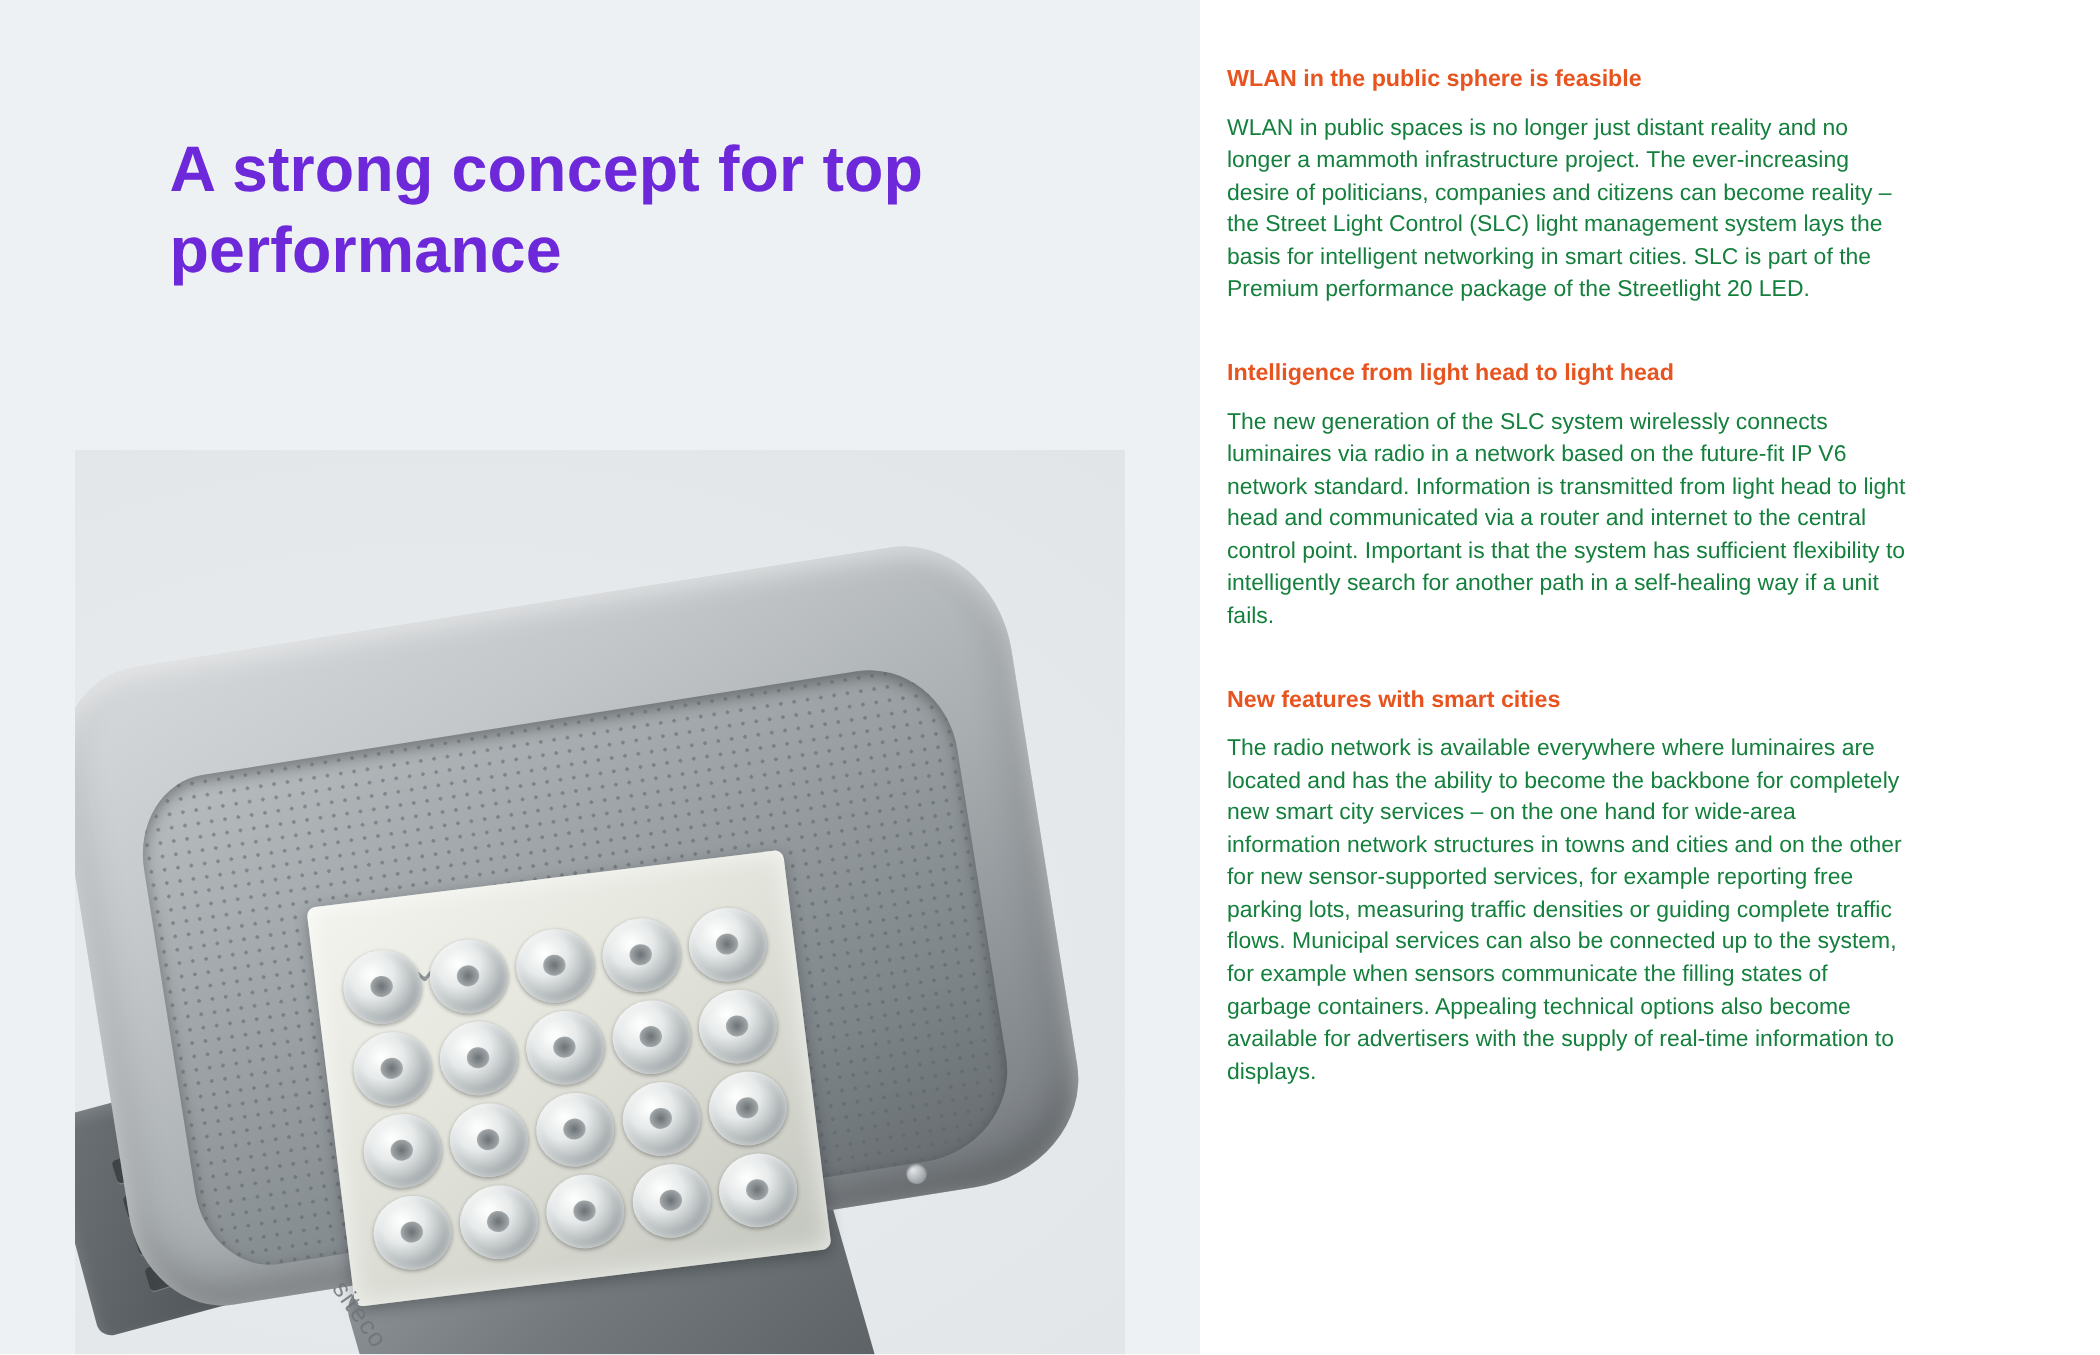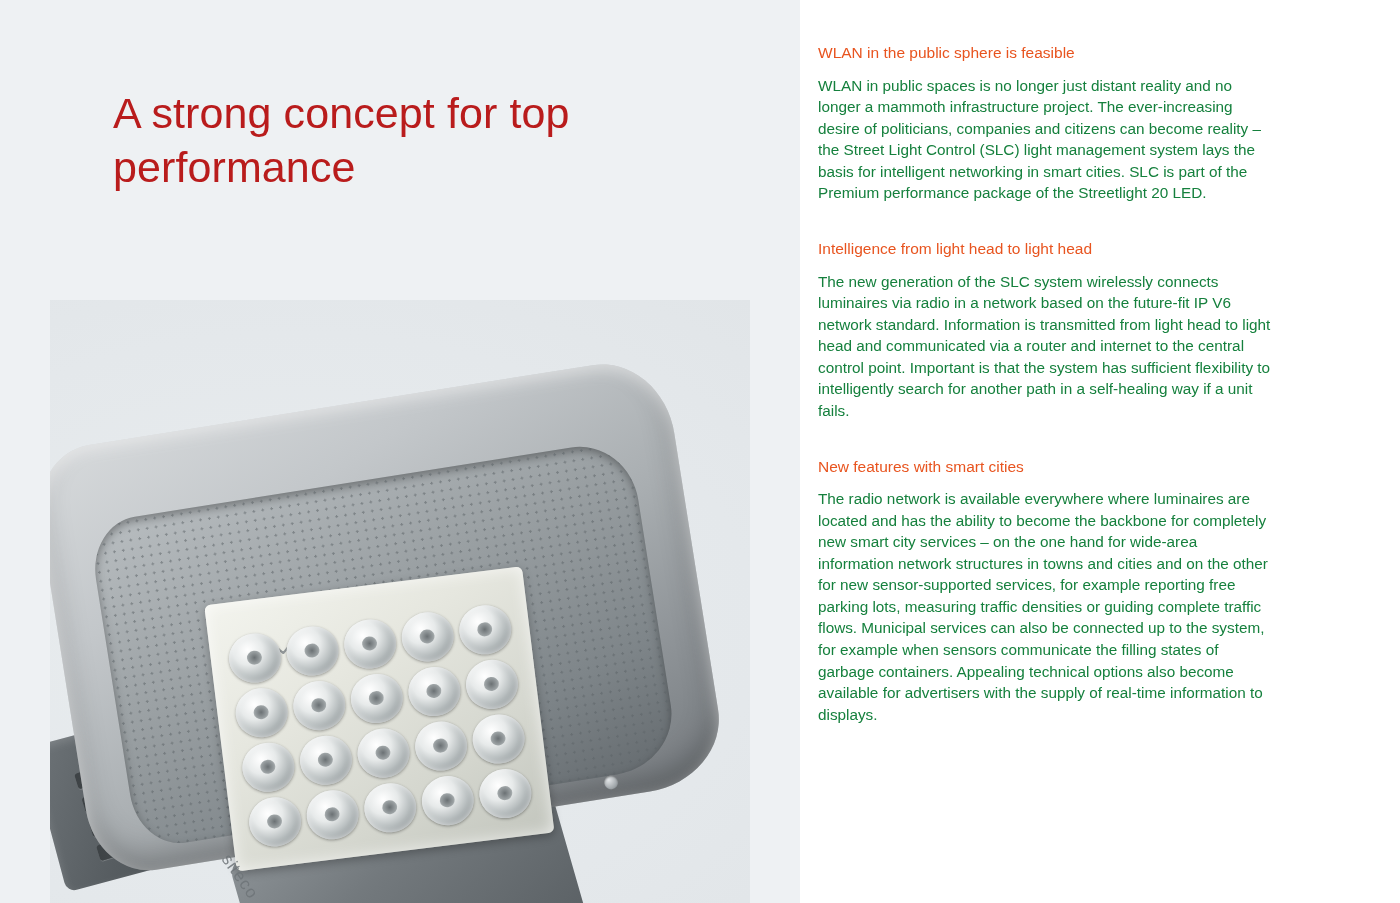--- a/index.html
+++ b/index.html
@@ -25,24 +25,24 @@
     top: 0;
     width: 800px;
     height: 903px;
     background: #eef1f3;
   }
   .headline {
     position: absolute;
     left: 113px;
     top: 38px;
     width: 600px;
-    color: #b91c1c;
+    color: #6d28d9;
     font-size: 43px;
     line-height: 1.26;
-    font-weight: 400;
+    font-weight: 700;
     letter-spacing: 0.1px;
     margin-top: 48px;
   }
 
   
   .photo {
     position: absolute;
     left: 50px;
     top: 300px;
     width: 700px;
@@ -201,21 +201,21 @@
   .content {
     position: absolute;
     left: 818px;
     top: 0;
     width: 470px;
   }
   .block { margin-bottom: 36px; }
   .block-title {
     color: #e8541f;
     font-size: 15.5px;
-    font-weight: 400;
+    font-weight: 700;
     margin: 0 0 12px 0;
     line-height: 1.2;
   }
   .block-body {
     color: #15803d;
     font-size: 15.3px;
     line-height: 1.41;
     margin: 0;
     width: 458px;
   }

